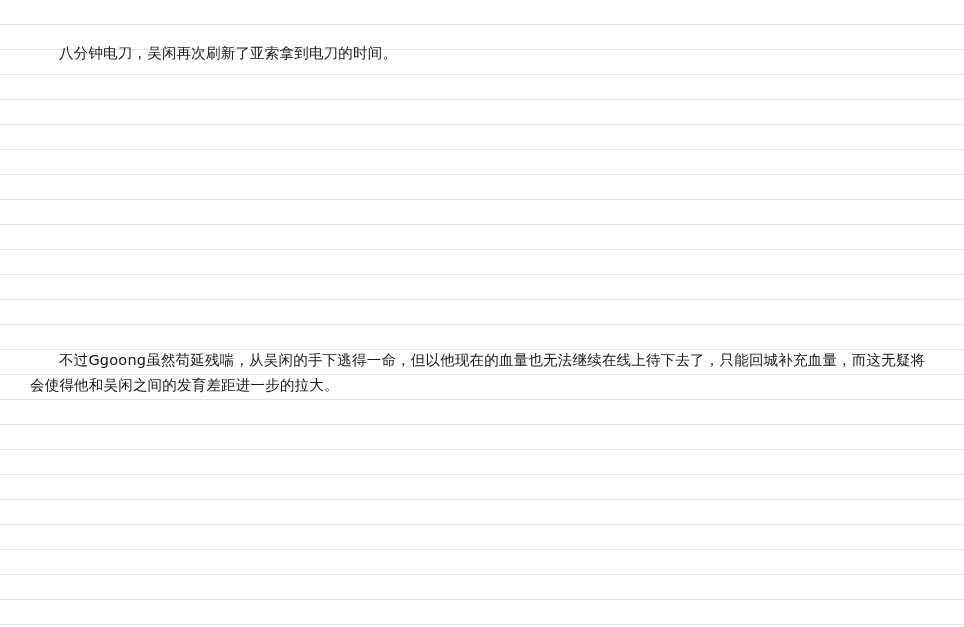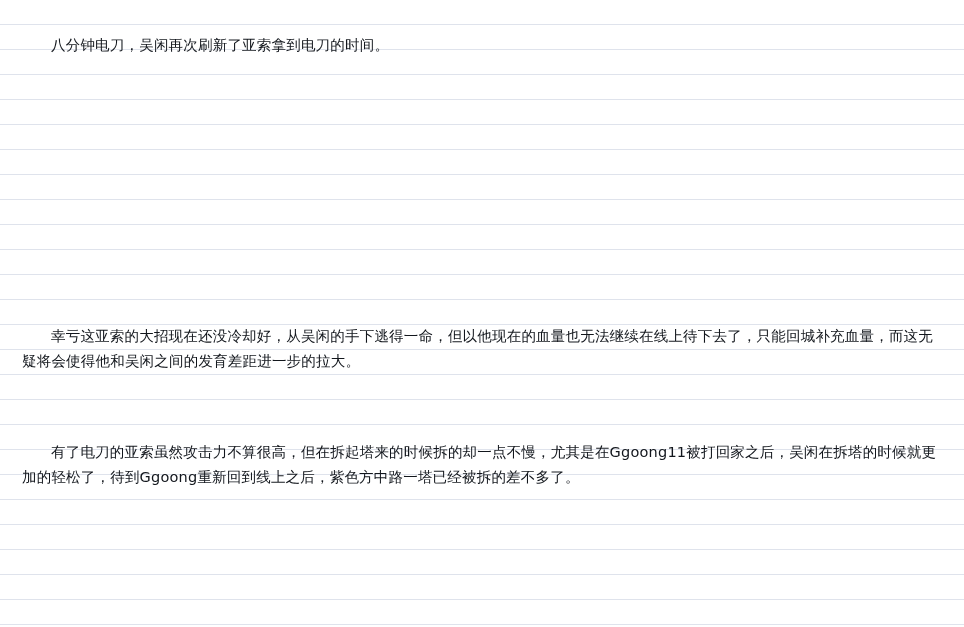--- a/index.html
+++ b/index.html
@@ -31,21 +31,21 @@
     position: relative;
     padding: 0;
     margin: 0;
   }
   .para {
     font-size: 14.5px;
     line-height: 25px;
     color: #12161c;
     letter-spacing: 0.2px;
     text-indent: 2em;
-    margin: 8px;
+    margin: 16px;
     padding: 0 16px 0 14px;
     white-space: normal;
     word-break: break-word;
   }
   .spacer {
     height: 25px;
   }
 </style>
 </head>
 <body>
@@ -64,22 +64,21 @@
 
     <div class="spacer"></div>
     <div class="spacer"></div>
 
     <div class="spacer"></div>
     <div class="spacer"></div>
 
     <div class="spacer"></div>
     <div class="spacer"></div>
 
-    <p class="para">幸亏这亚索的大招现在还没冷却好，从吴闲的手下逃得一命，但以他现在的血量也无法继续在线上待下去了，只能回城补充血量，而这无疑将会使得他和吴闲之间的发育差距进一步的拉大。</p>
+    <p class="para">不过Ggoong虽然苟延残喘，从吴闲的手下逃得一命，但以他现在的血量也无法继续在线上待下去了，只能回城补充血量，而这无疑将会使得他和吴闲之间的发育差距进一步的拉大。</p>
     <div class="spacer"></div>
     <div class="spacer"></div>
 
-    <p class="para">有了电刀的亚索虽然攻击力不算很高，但在拆起塔来的时候拆的却一点不慢，尤其是在Ggoong11被打回家之后，吴闲在拆塔的时候就更加的轻松了，待到Ggoong重新回到线上之后，紫色方中路一塔已经被拆的差不多了。</p>
     <div class="spacer"></div>
     <div class="spacer"></div>
 
   </div>
 </div>
 
 </body></html>

